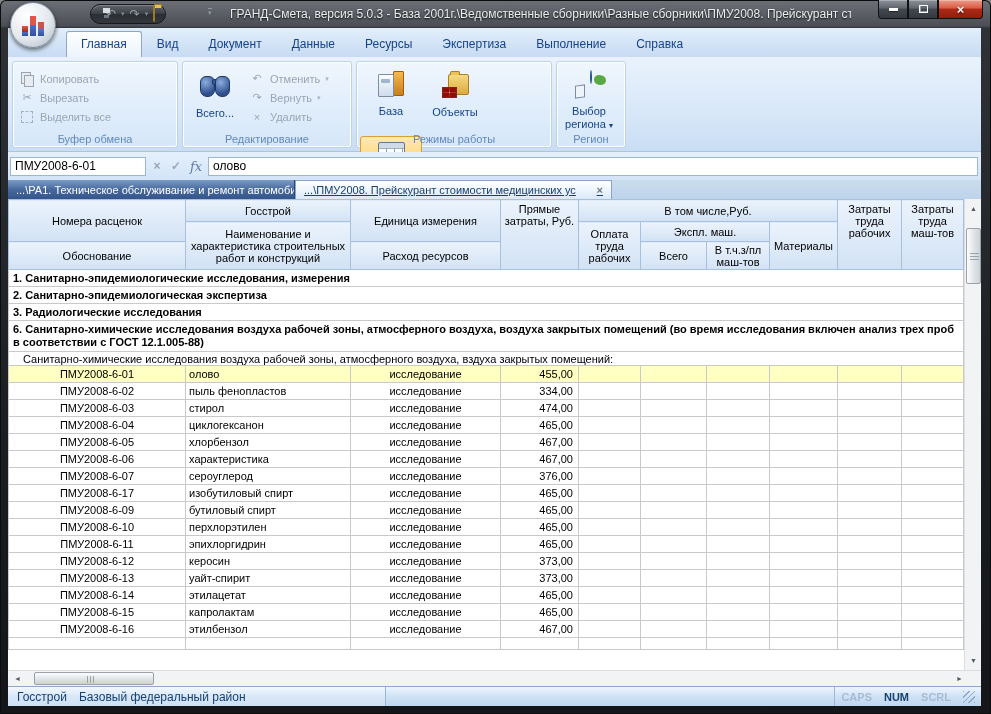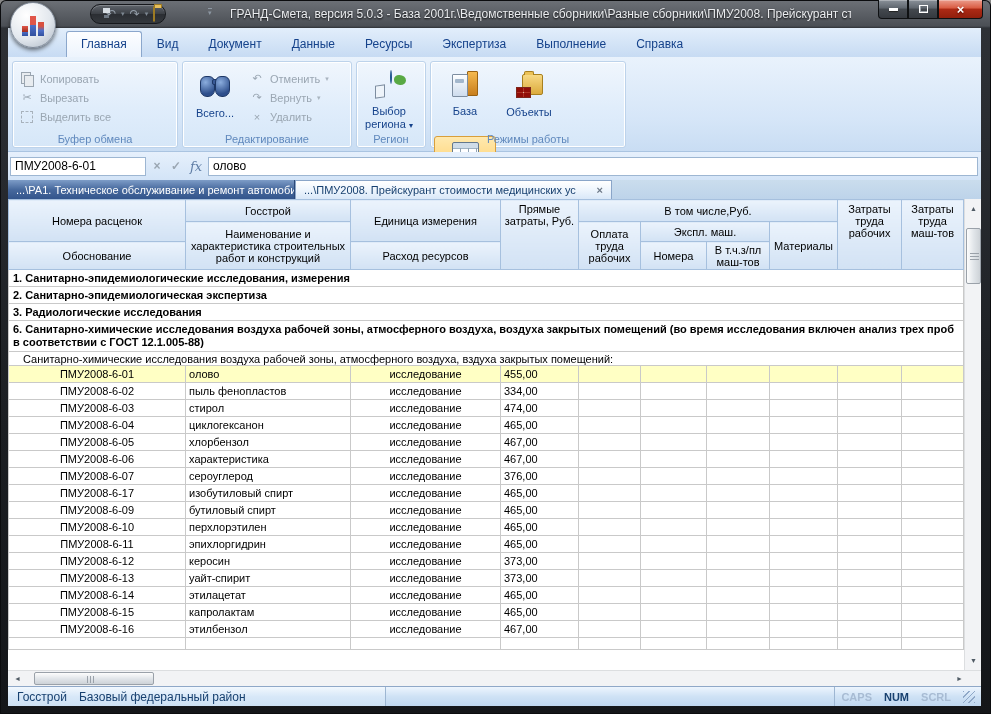--- a/index.html
+++ b/index.html
@@ -103,37 +103,37 @@
     padding:0 2px;background:linear-gradient(#e6f0fc,#d3e4f7);}
   .namebox,.ffield{height:19px;background:#fff;border:1px solid #9db6d2;font-size:12px;padding:0 4px;color:#000;font-family:"Liberation Sans",sans-serif;}
   .namebox{width:136px;}
   .ffield{flex:1;margin-right:1px;}
   .fbtn{width:16px;text-align:center;color:#9aa6b2;font-size:12px;font-weight:bold;}
   .fx{font-style:italic;font-family:"DejaVu Serif",serif;color:#5f7da5;font-size:13px;width:18px;text-align:center;}
   
   .doctabs{position:absolute;left:0;top:152px;right:0;height:19px;background:linear-gradient(#cadded,#bdd3ea);display:flex;}
   .dtab{height:19px;display:flex;align-items:center;padding:0 8px;font-size:11px;white-space:nowrap;overflow:hidden;}
   .dtab.inactive{width:287px;color:#fff;background:linear-gradient(#7d9cc7,#47699d 50%,#33558c);border-right:1px solid #2b4878;}
-  .dtab.active{width:317px;color:#17406f;background:linear-gradient(#ffffff,#eef5fd 50%,#d9e8f8);border:1px solid #8aa5c8;border-bottom:none;}
+  .dtab.active{width:317px;color:#17406f;background:linear-gradient(#ffffff,#eef5fd 50%,#d9e8f8);border:1px solid #8aa5c8;border-bottom:none;text-decoration:underline;}
   .dtab .close{margin-left:auto;color:#6d7988;font-weight:bold;font-size:11px;padding-left:8px;}
   
   .table-area{position:absolute;left:0;top:171px;right:0;height:471px;background:#fff;overflow:hidden;}
   table{border-collapse:collapse;table-layout:fixed;width:955px;}
   thead td{background:linear-gradient(#ebf3fc,#d2e2f4);border:1px solid #a6c0de;font-size:11px;line-height:12px;
     text-align:center;vertical-align:middle;padding:1px 2px;color:#000;overflow:hidden;}
   thead td.vtop{vertical-align:top;padding-top:3px;}
   tr.hr1{height:22px;} tr.hr2{height:20px;} tr.hr3{height:28px;}
   tbody td{border:1px solid #c9c9c9;font-size:11px;height:17px;padding:0 3px;overflow:hidden;white-space:nowrap;color:#000;}
   tbody tr.section td{font-weight:bold;padding:2px 4px;height:16px;font-size:11px;}
   tbody tr.section.tall td{height:30px;white-space:normal;line-height:13px;}
   tbody tr.subsection td{padding-left:14px;height:14px;}
   tbody tr.hl td{background:#ffffc4;}
   td.focus-cell{border:1px dotted #3c3c3c;}
   td.c0,td.c2{text-align:center;}
-  td.c3{text-align:left;padding-right:5px;margin-top:12px;}
+  td.c3{text-align:right;padding-right:5px;margin-top:12px;}
   tr.trailing td{height:12px;}
   
   .vscroll{position:absolute;top:0;right:0;width:17px;height:471px;background:#f2f3f5;border-left:1px solid #dcdee0;}
   .varrow{position:absolute;left:1px;width:15px;height:15px;display:flex;align-items:center;justify-content:center;font-size:7px;color:#4f5a64;}
   .varrow.up{top:2px;} .varrow.down{bottom:2px;}
   .vthumb{position:absolute;left:1px;top:29px;width:15px;height:56px;border:1px solid #9aa1a9;border-radius:2px;
     background:linear-gradient(90deg,#fdfdfd,#e2e6ea 50%,#cdd2d7);}
   .vthumb:after{content:"";position:absolute;left:3px;top:24px;width:9px;height:7px;
     background:repeating-linear-gradient(#9aa1a9 0 1px,transparent 1px 3px);}
   .hscroll{position:absolute;left:0;right:0;top:642px;height:16px;background:#f2f3f5;border-top:1px solid #dcdee0;}
@@ -245,32 +245,20 @@
           </div>
           <div class="sbtn disabled">
             <span class="sicon">×</span>
             <span>Удалить</span>
           </div>
         </div>
         <div class="rgroup-label">Редактирование</div>
       </div>
 
 
-      <div class="rgroup g5">
-        <div class="bigbtn">
-          <div class="bicon">
-            <div class="i-globe"><span class="ball"></span><span class="gdoc"></span></div>
-          </div>
-          <span>Выбор</span><br>
-          <span>региона</span>
-          <span class="sub-arrow">▾</span>
-        </div>
-        <div class="rgroup-label">Регион</div>
-      </div>
-
       <div class="rgroup g4">
         <div class="bigbtn wide">
           <div class="bicon">
             <div class="i-base">
                 <span class="side"></span>
                 <span class="front"></span>
                 <span class="drawer"></span>
               </div>
           </div>
           <span>База</span>
@@ -284,20 +272,32 @@
           </div>
           <span>Объекты</span>
         </div>
         <div class="bigbtn wide selected">
           <div class="bicon">
               <div class="i-doc"></div>
             </div>
           <span>Документы</span>
         </div>
         <div class="rgroup-label">Режимы работы</div>
+      </div>
+
+      <div class="rgroup g5">
+        <div class="bigbtn">
+          <div class="bicon">
+            <div class="i-globe"><span class="ball"></span><span class="gdoc"></span></div>
+          </div>
+          <span>Выбор</span><br>
+          <span>региона</span>
+          <span class="sub-arrow">▾</span>
+        </div>
+        <div class="rgroup-label">Регион</div>
       </div>
     </div>
 
     <div class="formula">
       <input class="namebox" readonly="" value="ПМУ2008-6-01" style="">
       <span class="fbtn">×</span>
       <span class="fbtn">✓</span>
       <span class="fx">fx</span>
       <input class="ffield" readonly="" value="олово" style="">
     </div>
@@ -338,21 +338,21 @@
           </tr>
           <tr class="hr2">
             <td rowspan="2">Наименование и характеристика строительных работ и конструкций</td>
             <td rowspan="2">Оплата труда рабочих</td>
             <td colspan="2">Экспл. маш.</td>
             <td rowspan="2">Материалы</td>
           </tr>
           <tr class="hr3">
             <td>Обоснование</td>
             <td>Расход ресурсов</td>
-            <td>Номера</td>
+            <td>Всего</td>
             <td>В т.ч.з/пл маш-тов</td>
           </tr>
         </thead>
         <tbody>
             <tr class="section">
               <td colspan="10">1. Санитарно-эпидемиологические исследования, измерения</td>
             </tr>
             <tr class="section">
               <td colspan="10">2. Санитарно-эпидемиологическая экспертиза</td>
             </tr>

